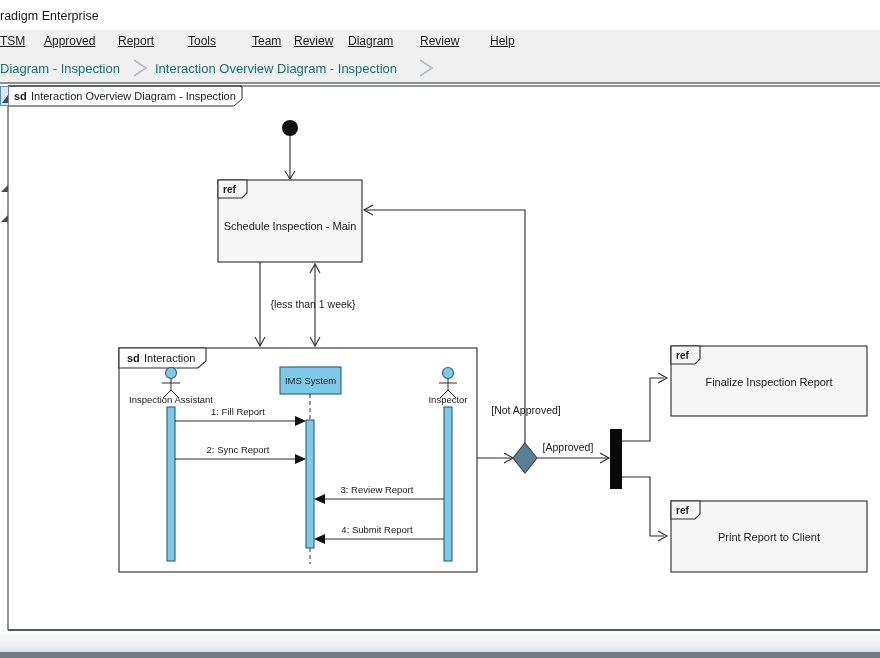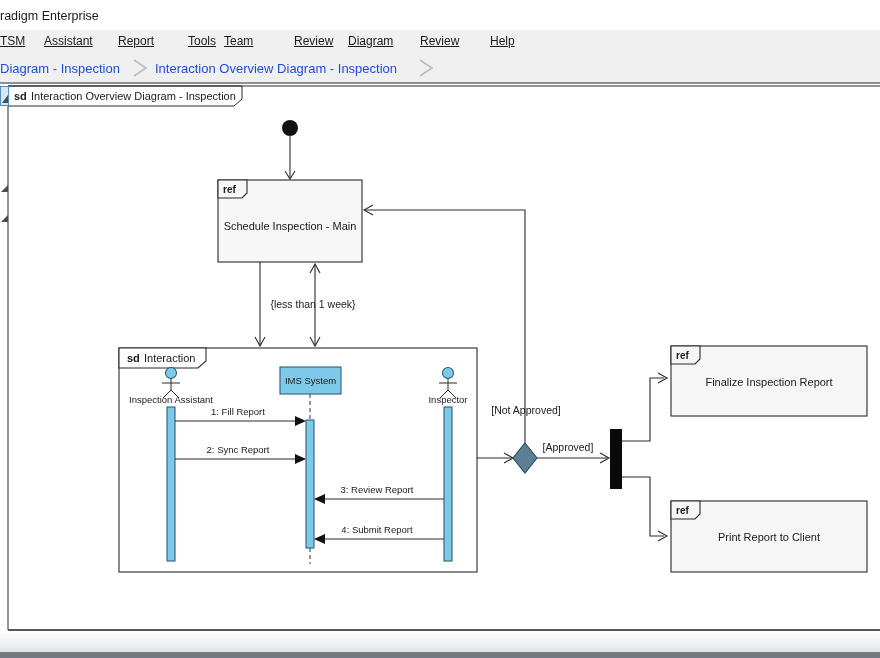--- a/index.html
+++ b/index.html
@@ -8,21 +8,21 @@
   .window { position:relative; width:880px; height:658px; background:#fff; overflow:hidden; }
 
   
   .titlebar { position:absolute; left:0; top:0; width:880px; height:30px; background:#ffffff; }
   .titlebar .title { position:absolute; left:0; top:9px; font-size:12.5px; color:#1a1a1a; white-space:nowrap; }
 
   .menubar { position:absolute; left:0; top:30px; width:880px; height:25px; background:#f0f0f0; }
   .menubar .mitem { position:absolute; top:4px; font-size:12px; color:#1b1b1b; cursor:default; white-space:nowrap;text-decoration:underline; }
 
   .crumbbar { position:absolute; left:0; top:55px; width:880px; height:29px; background:#f0f0f0; border-bottom:2px solid #8a9199; }
-  .crumb { position:absolute; top:6px; font-size:13px; color:#1d4ed8; white-space:nowrap; }
+  .crumb { position:absolute; top:6px; font-size:13px; color:#0f766e; white-space:nowrap; }
   .crumbbar svg { position:absolute; left:0; top:0; }
 
   
   .canvas { position:absolute; left:0; top:84px; width:880px; height:547px; background:#ffffff; }
   svg.diagram { position:absolute; left:0; top:0; }
   svg text { font-family:"Liberation Sans", sans-serif; fill:#1a1a1a; }
   .t11 { font-size:11px; }
   .t10 { font-size:10px; }
   .t105 { font-size:10.5px; }
   .bold { font-weight:bold; }
@@ -41,24 +41,24 @@
 <body>
 
 <div class="window">
 
   <div class="titlebar">
     <span class="title">radigm Enterprise</span>
   </div>
 
   <div class="menubar">
     <span class="mitem" style="left:0px">TSM</span>
-    <span class="mitem" style="left:44px">Assistant</span>
+    <span class="mitem" style="left:44px">Approved</span>
     <span class="mitem" style="left:118px">Report</span>
     <span class="mitem" style="left:188px">Tools</span>
-    <span class="mitem" style="left:224px">Team</span>
+    <span class="mitem" style="left:252px">Team</span>
     <span class="mitem" style="left:294px">Review</span>
     <span class="mitem" style="left:348px">Diagram</span>
     <span class="mitem" style="left:420px">Review</span>
     <span class="mitem" style="left:490px">Help</span>
   </div>
 
   <div class="crumbbar">
     <span class="crumb" style="left:0px">Diagram - Inspection</span>
     <span class="crumb" style="left:155px">Interaction Overview Diagram - Inspection</span>
     <svg width="880" height="27">

